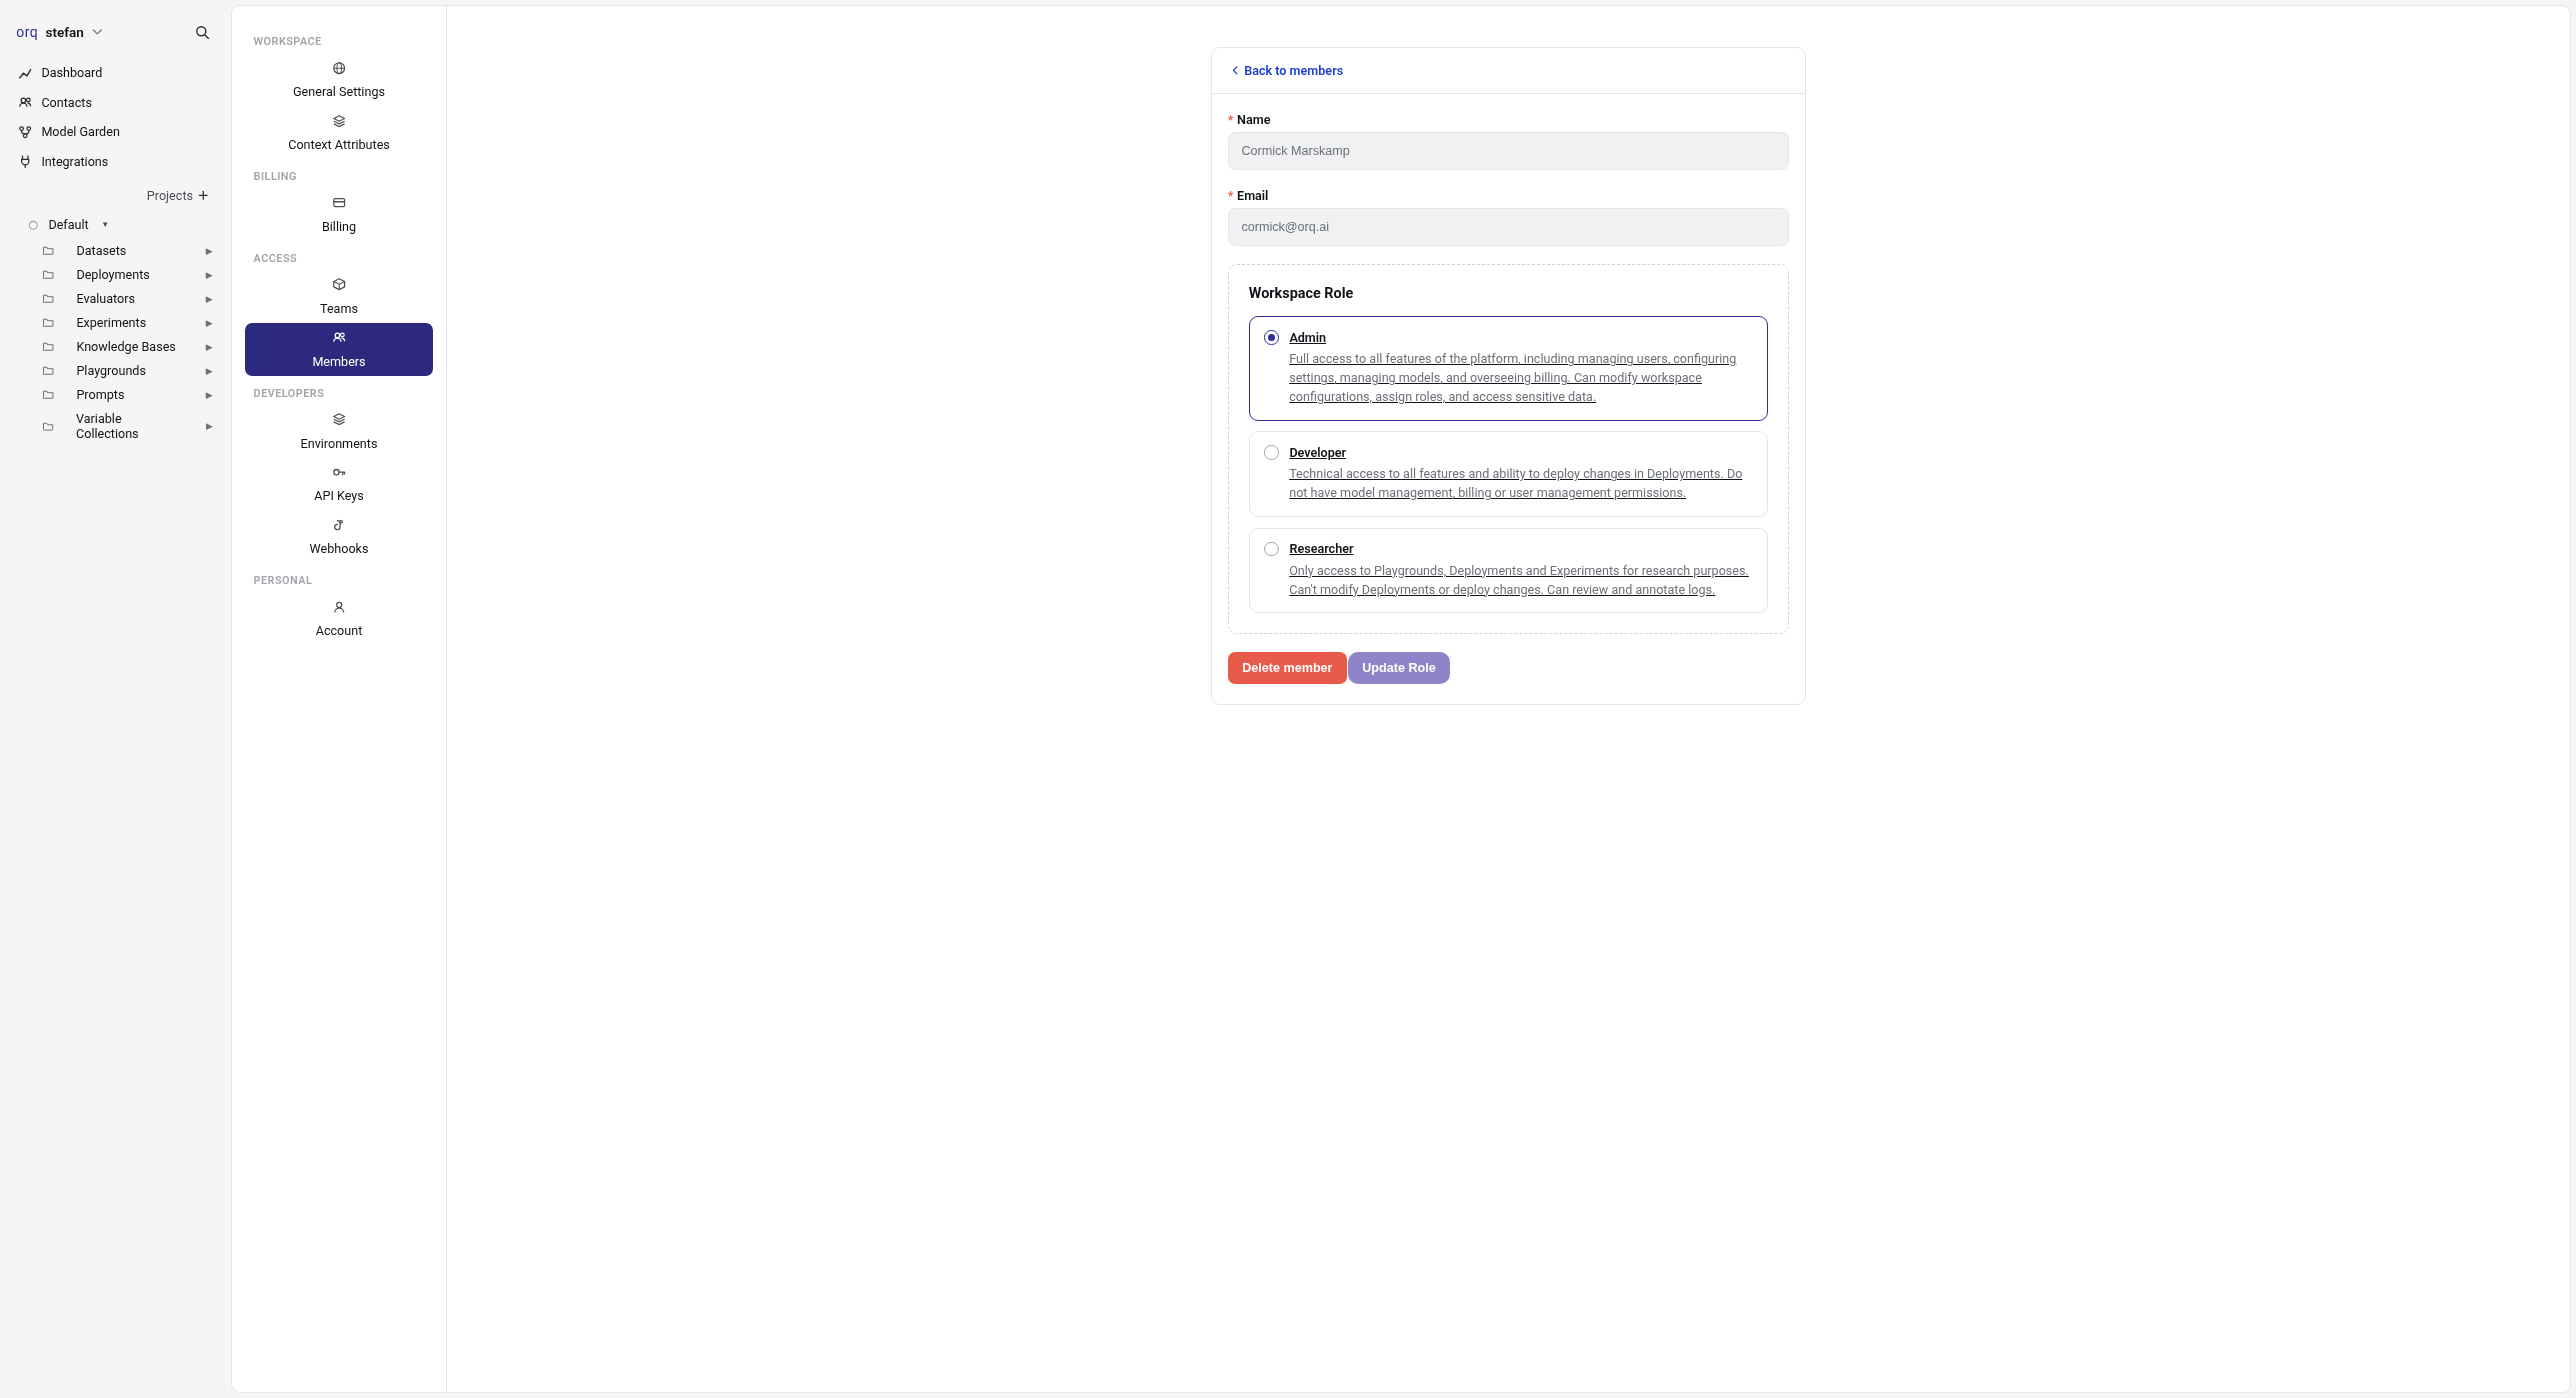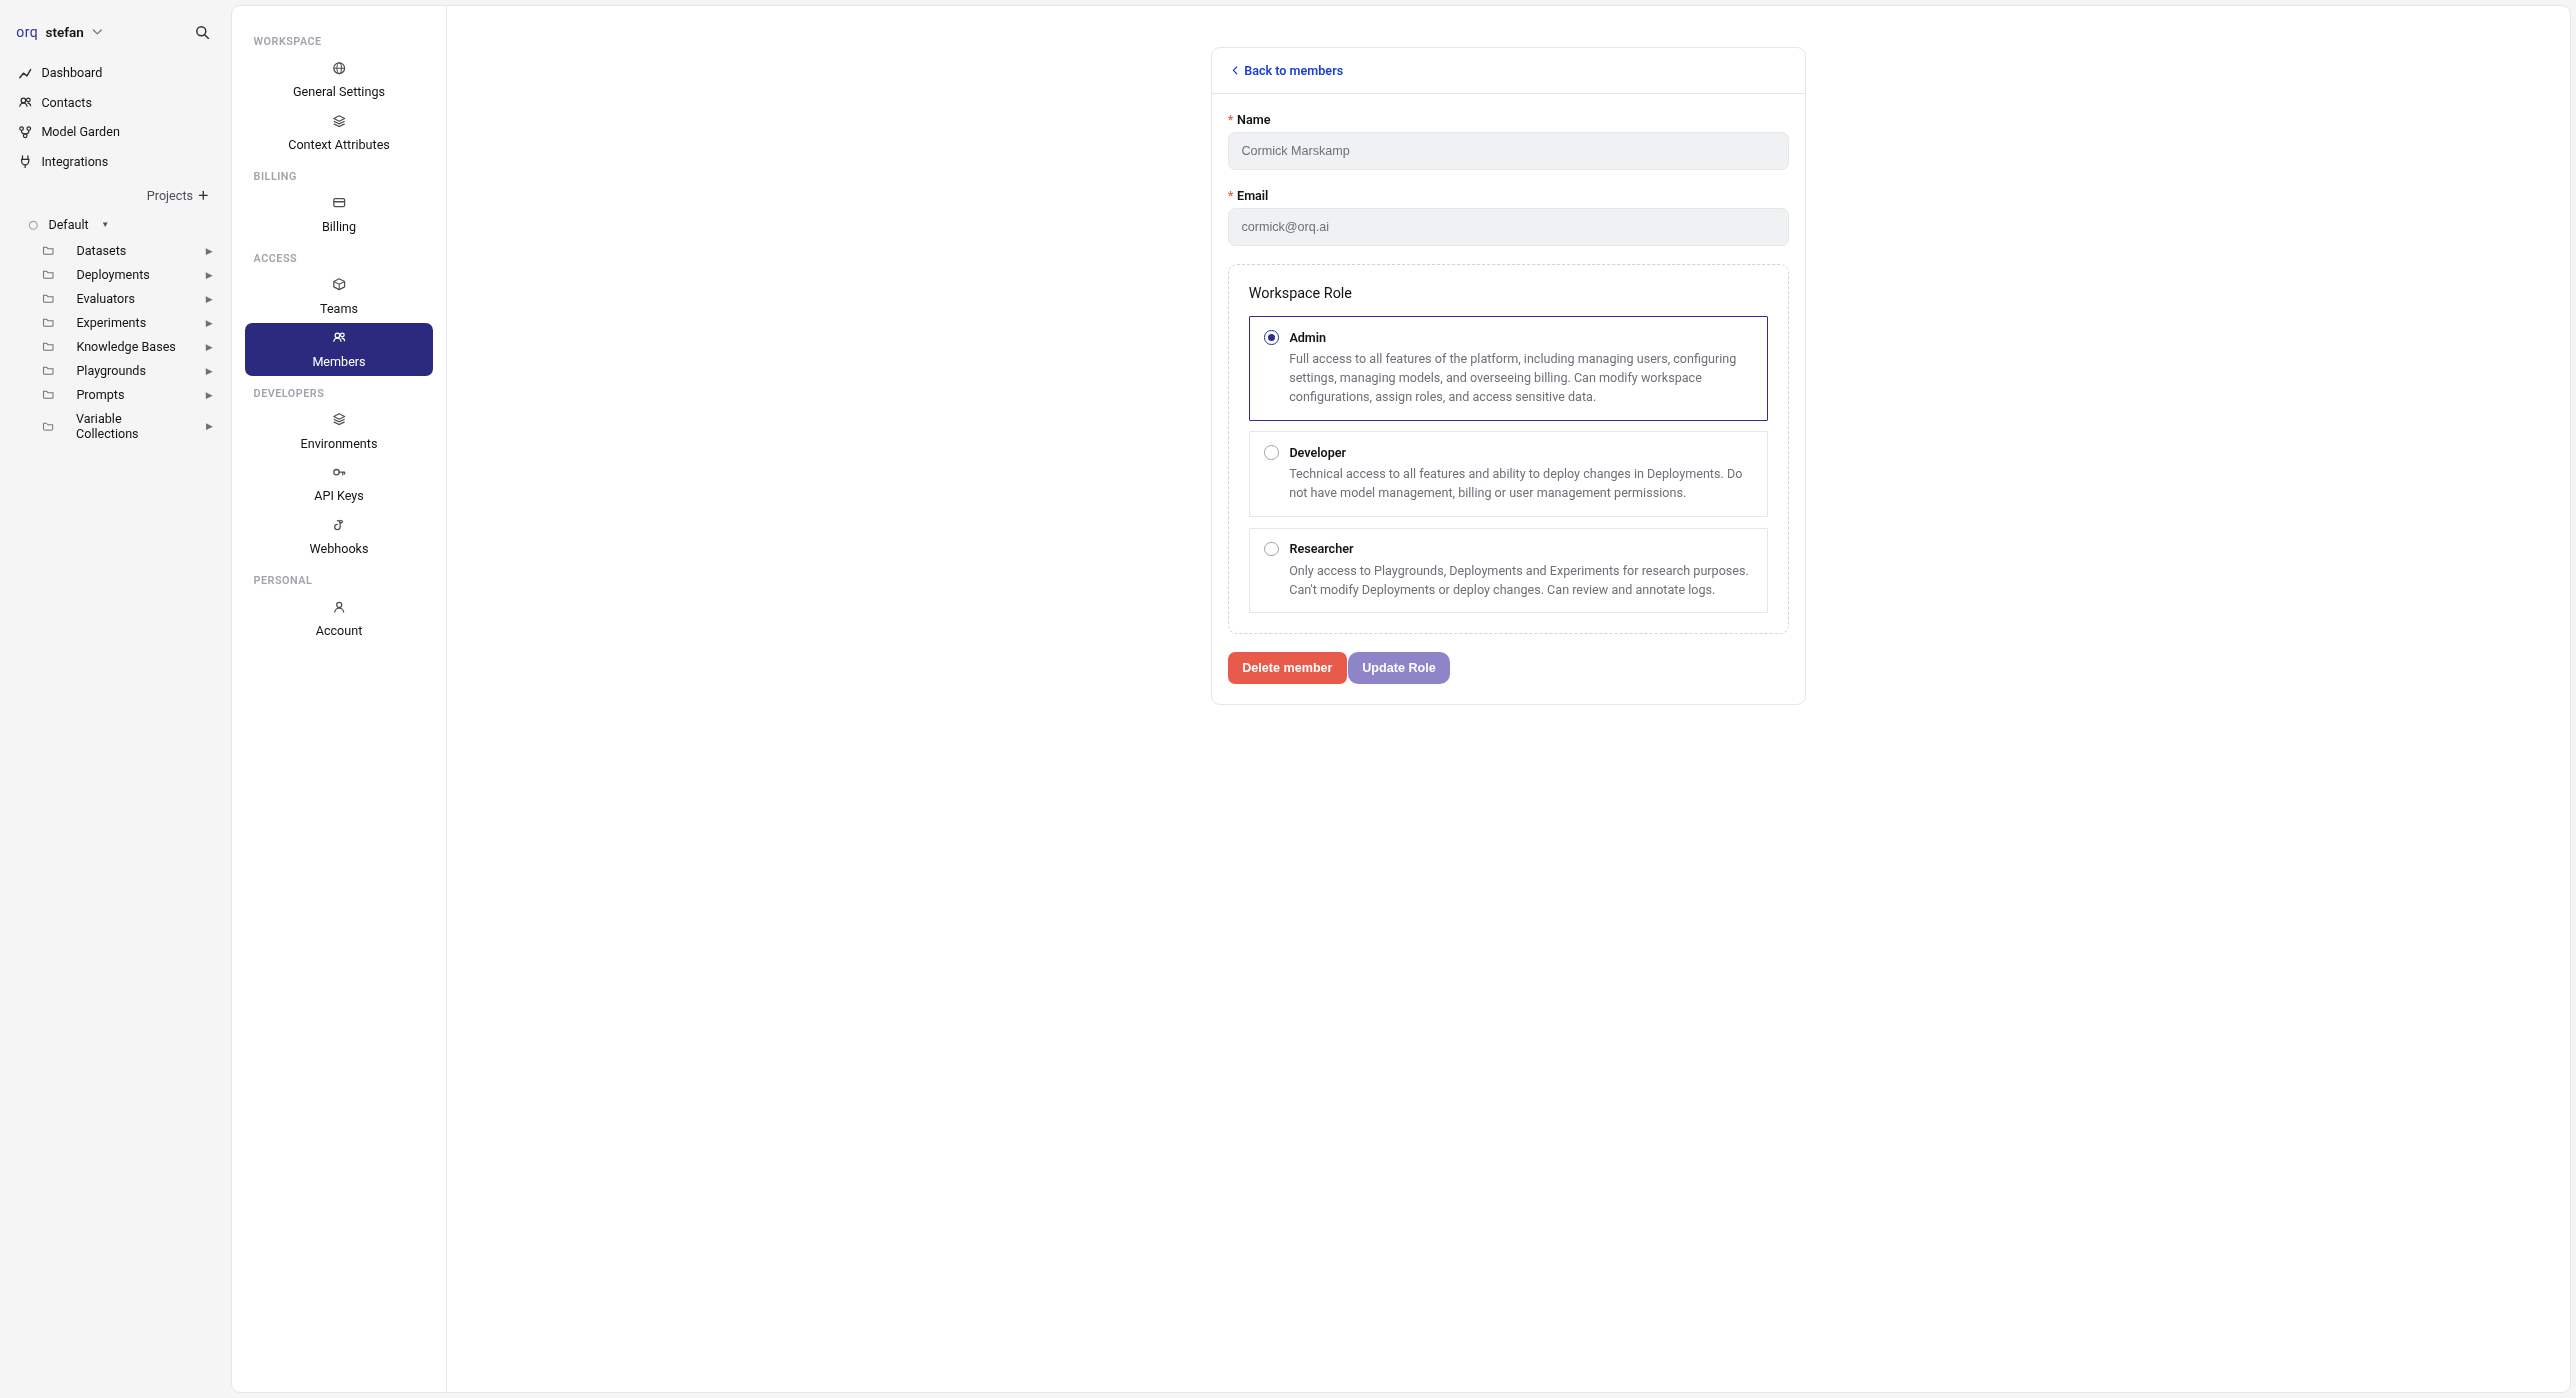--- a/index.html
+++ b/index.html
@@ -156,27 +156,28 @@
     border-radius: 7.2px;
     background: var(--gray-100);
     color: var(--gray-500);
     font-size:12.6px;
   }
   .role-box {
     border: 0.9px dashed var(--gray-300);
     border-radius: 9px;
     padding: 20px;
   }
-  .role-title { font-weight:400; font-size:14.4px; margin-bottom:14.4px; color: var(--gray-900);}
+  .role-title { font-weight:700; font-size:14.4px; margin-bottom:14.4px; color: var(--gray-900);}
   .role-option {
     border: 0.9px solid var(--gray-200);
-    border-radius: 1px;
+    border-radius: 9px;
     padding: 12.6px 14.4px;
     margin-bottom: 10.8px;
     cursor:pointer;
+    text-decoration:underline;
   }
   .role-option:last-child{ margin-bottom:0;}
   .role-option.selected {
     border-color: var(--indigo-600);
   }
   .role-head { display:flex; align-items:center; gap:10.8px; }
   .radio {
     width:14.4px; height:14.4px; border-radius:50%;
     border:1.4px solid var(--gray-400);
     flex:none; position:relative;

